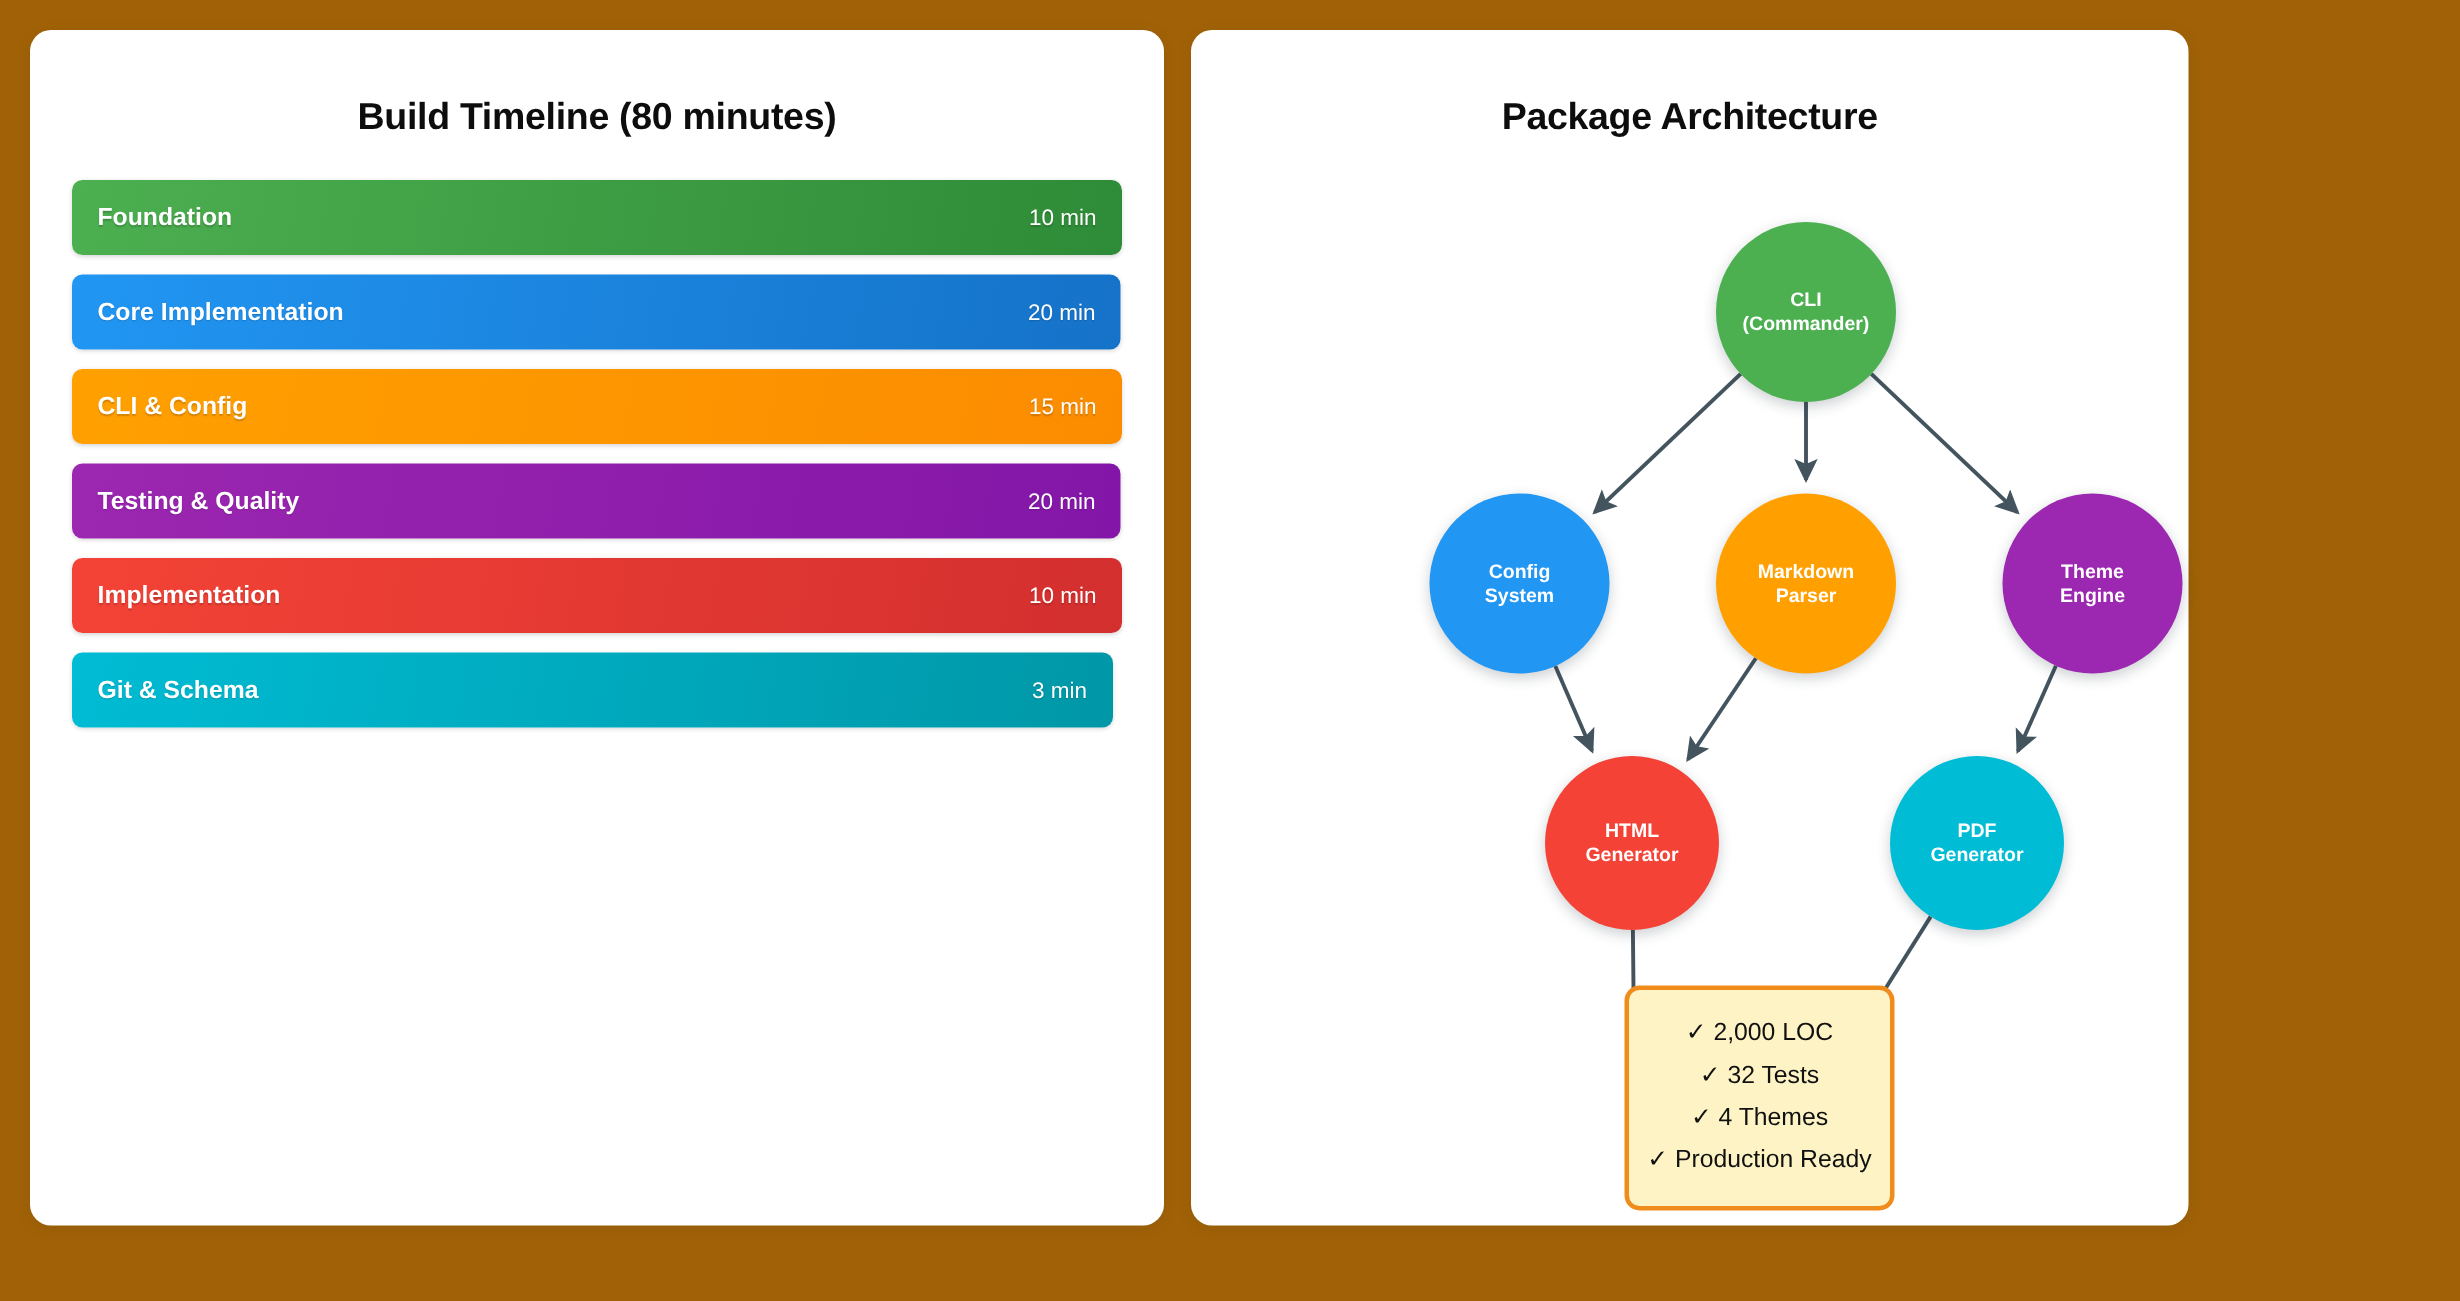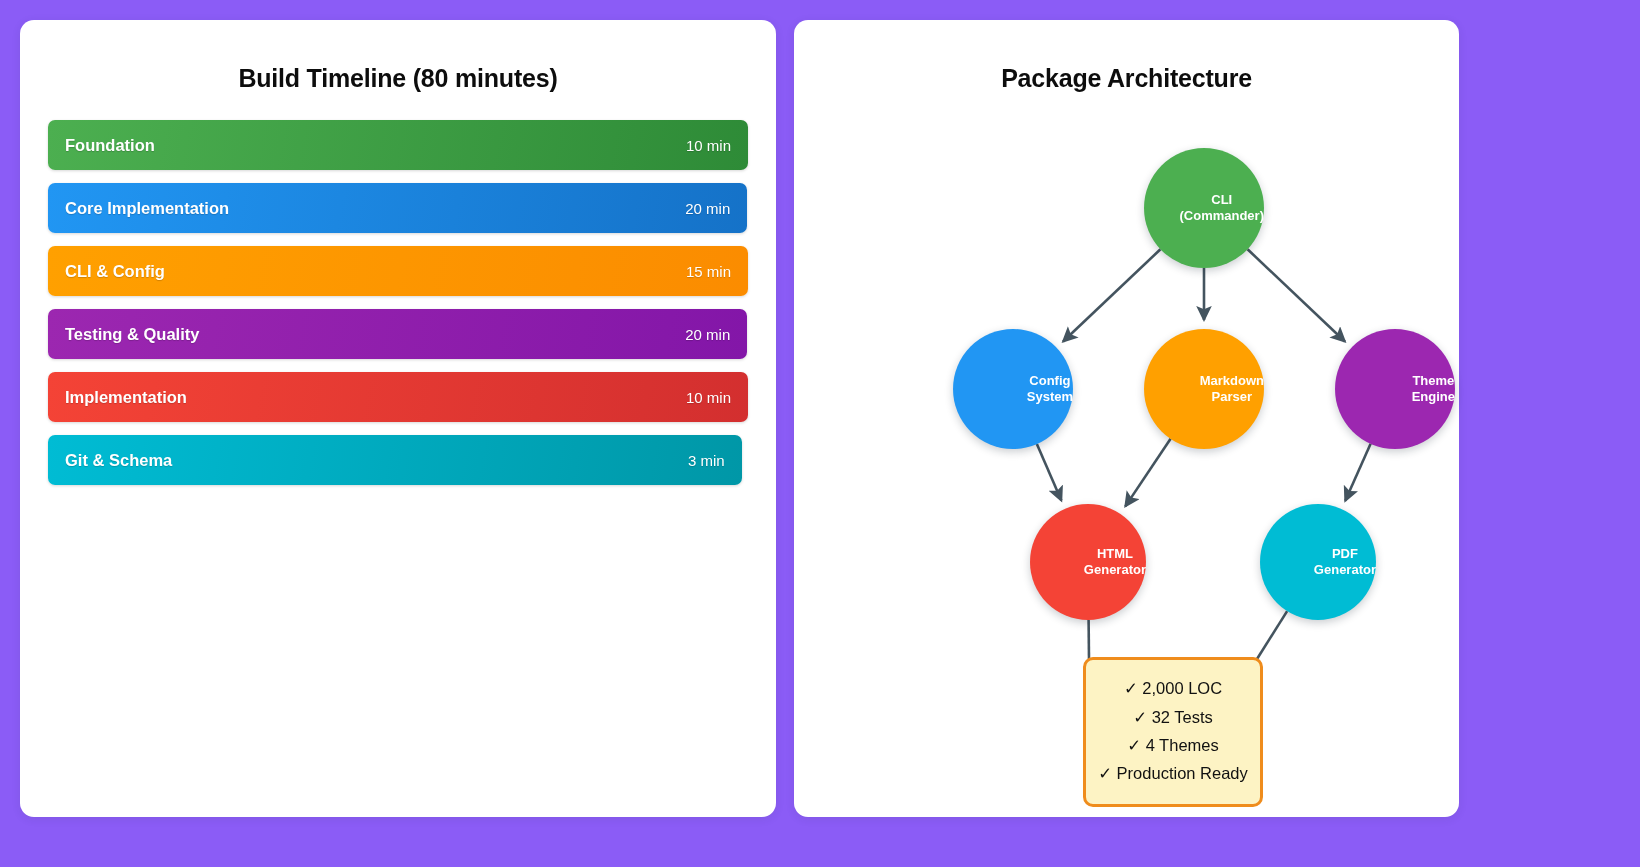--- a/index.html
+++ b/index.html
@@ -7,21 +7,21 @@
     width: 1640px;
     height: 867px;
     background: #f7f8fa;
     font-family: "Liberation Sans", sans-serif;
     overflow: hidden;
   }
   .page {
     position: relative;
     width: 1640px;
     height: 867px;
-    background: #8b5cf6;
+    background: #a16207;
   }
 
   
   .panel {
     position: absolute;
     background: #ffffff;
     border-radius: 14px;
     box-shadow: 0 2px 10px rgba(30, 40, 60, 0.09);
   }
   #panel-timeline { left: 20px;  top: 20px; width: 756px; height: 797px; }
@@ -76,21 +76,21 @@
     position: absolute;
     left: 0; top: 0;
     width: 756px; height: 797px;
     overflow: visible;
   }
   .node {
     position: absolute;
     border-radius: 50%;
     display: flex;
     align-items: center;
-    justify-content: flex-end;
+    justify-content: center;
     text-align: center;
     color: #ffffff;
     font-weight: bold;
     font-size: 13px;
     line-height: 1.22;
     box-shadow: 0 3px 9px rgba(20,30,45,0.22);
     z-index: 2;
   }
   .node span { display: block; }
 

